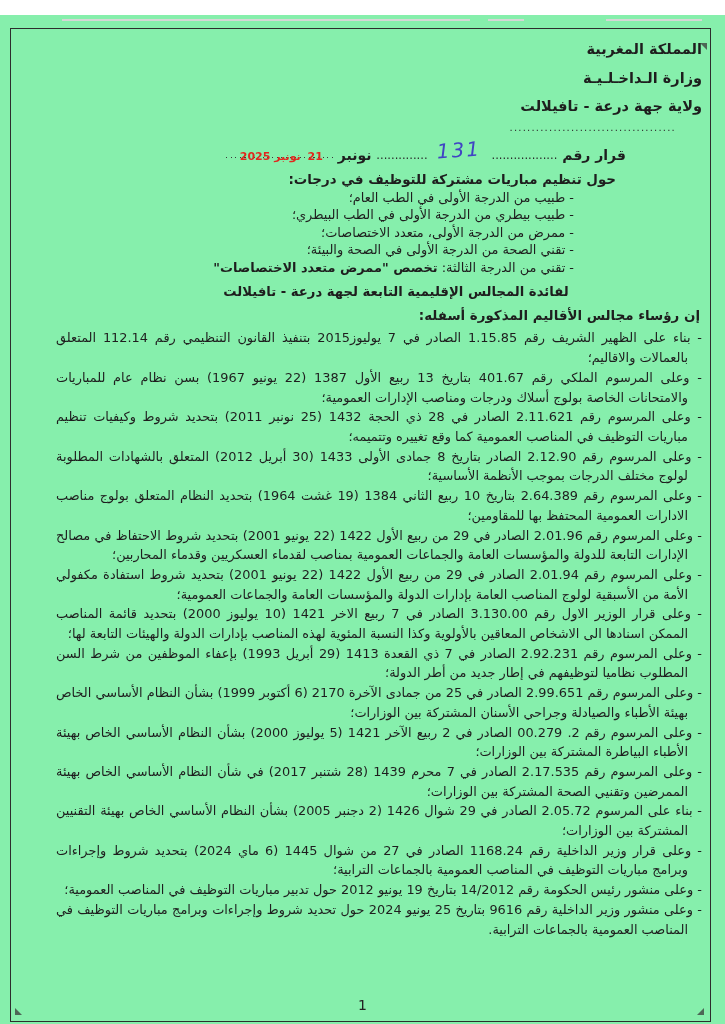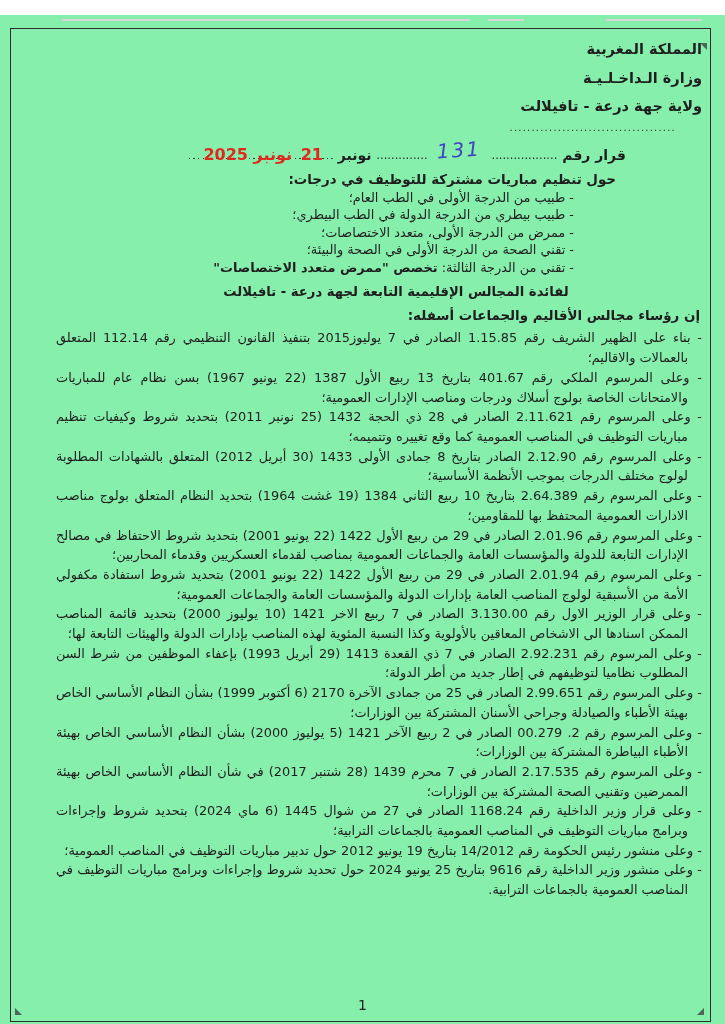--- a/index.html
+++ b/index.html
@@ -26,21 +26,21 @@
   .hand {
     display:inline-block; color:var(--ink-blue,#4043c4); font-size:20px; font-weight:400;
     font-style:italic; letter-spacing:2px; padding:0 5px;
     transform:rotate(-4deg) translateY(-3px);
   }
   .stamp-zone {
     display:inline-block; padding:0 10px 0 14px;
     background-image:repeating-linear-gradient(to left,#3a3a3a 0 1.3px,transparent 1.3px 4.6px);
     background-size:100% 1.4px; background-repeat:no-repeat; background-position:center 74%;
   }
-  .stamp { color:var(--stamp-red,#e0281e); font-weight:700; font-size:16px; }
+  .stamp { color:var(--stamp-red,#e0281e); font-weight:700; font-size:11px; }
   .stamp .day { letter-spacing:6px; margin-left:3px; }
   .subject-intro { margin:7px 86px 0 0; font-size:13.4px; font-weight:700; }
   .degrees { margin:2px 0 0 0; }
   .degrees p { margin:0 128px 0 0; font-size:12.9px; line-height:17.6px; font-weight:500; }
   .degrees p.special b { font-weight:800; }
   .beneficiary { margin:8px 0 0 0; text-align:center; padding-left:34px; font-size:13.2px; font-weight:600; }
   .preamble { margin:9px 2px 0 0; font-size:13.4px; font-weight:700; }
   .clauses { margin:5px 0 0 0; }
   .clause {
     margin:0; padding:0 14px 0 0; text-indent:-14px;
@@ -79,43 +79,44 @@
       <span class="hand">131</span>
       <span class="dots">..............</span>
       <span>نونبر</span>
       <span class="stamp-zone"><span class="stamp"><span class="day">21</span> <span>نونبر</span> <span>2025</span></span></span>
     </div>
 
     <p class="subject-intro">حول تنظيم مباريات مشتركة للتوظيف في درجات:</p>
 
     <div class="degrees">
       <p>- طبيب من الدرجة الأولى في الطب العام؛</p>
-        <p>- طبيب بيطري من الدرجة الدولة في الطب البيطري؛</p>
+        <p>- طبيب بيطري من الدرجة الأولى في الطب البيطري؛</p>
         <p>- ممرض من الدرجة الأولى، متعدد الاختصاصات؛</p>
         <p>- تقني الصحة من الدرجة الأولى في الصحة والبيئة؛</p>
       <p class="special"><span>- تقني من الدرجة الثالثة: </span><b>تخصص "ممرض متعدد الاختصاصات"</b></p>
     </div>
 
     <p class="beneficiary">لفائدة المجالس الإقليمية التابعة لجهة درعة - تافيلالت</p>
 
-    <p class="preamble">إن رؤساء مجالس الأقاليم والجماعات أسفله:</p>
+    <p class="preamble">إن رؤساء مجالس الأقاليم المذكورة أسفله:</p>
 
     <div class="clauses">
       <p class="clause">- بناء على الظهير الشريف رقم 1.15.85 الصادر في 7 يوليوز2015 بتنفيذ القانون التنظيمي رقم 112.14 المتعلق بالعمالات والاقاليم؛</p>
         <p class="clause">- وعلى المرسوم الملكي رقم 401.67 بتاريخ 13 ربيع الأول 1387 (22 يونيو 1967) بسن نظام عام للمباريات والامتحانات الخاصة بولوج أسلاك ودرجات ومناصب الإدارات العمومية؛</p>
         <p class="clause">- وعلى المرسوم رقم 2.11.621 الصادر في 28 ذي الحجة 1432 (25 نونبر 2011) بتحديد شروط وكيفيات تنظيم مباريات التوظيف في المناصب العمومية كما وقع تغييره وتتميمه؛</p>
         <p class="clause">- وعلى المرسوم رقم 2.12.90 الصادر بتاريخ 8 جمادى الأولى 1433 (30 أبريل 2012) المتعلق بالشهادات المطلوبة لولوج مختلف الدرجات بموجب الأنظمة الأساسية؛</p>
         <p class="clause">- وعلى المرسوم رقم 2.64.389 بتاريخ 10 ربيع الثاني 1384 (19 غشت 1964) بتحديد النظام المتعلق بولوج مناصب الادارات العمومية المحتفظ بها للمقاومين؛</p>
         <p class="clause">- وعلى المرسوم رقم 2.01.96 الصادر في 29 من ربيع الأول 1422 (22 يونيو 2001) بتحديد شروط الاحتفاظ في مصالح الإدارات التابعة للدولة والمؤسسات العامة والجماعات العمومية بمناصب لقدماء العسكريين وقدماء المحاربين؛</p>
         <p class="clause">- وعلى المرسوم رقم 2.01.94 الصادر في 29 من ربيع الأول 1422 (22 يونيو 2001) بتحديد شروط استفادة مكفولي الأمة من الأسبقية لولوج المناصب العامة بإدارات الدولة والمؤسسات العامة والجماعات العمومية؛</p>
         <p class="clause">- وعلى قرار الوزير الاول رقم 3.130.00 الصادر في 7 ربيع الاخر 1421 (10 يوليوز 2000) بتحديد قائمة المناصب الممكن اسنادها الى الاشخاص المعاقين بالأولوية وكذا النسبة المئوية لهذه المناصب بإدارات الدولة والهيئات التابعة لها؛</p>
         <p class="clause">- وعلى المرسوم رقم 2.92.231 الصادر في 7 ذي القعدة 1413 (29 أبريل 1993) بإعفاء الموظفين من شرط السن المطلوب نظاميا لتوظيفهم في إطار جديد من أطر الدولة؛</p>
         <p class="clause">- وعلى المرسوم رقم 2.99.651 الصادر في 25 من جمادى الآخرة 2170 (6 أكتوبر 1999) بشأن النظام الأساسي الخاص بهيئة الأطباء والصيادلة وجراحي الأسنان المشتركة بين الوزارات؛</p>
         <p class="clause">- وعلى المرسوم رقم 2. 00.279 الصادر في 2 ربيع الآخر 1421 (5 يوليوز 2000) بشأن النظام الأساسي الخاص بهيئة الأطباء البياطرة المشتركة بين الوزارات؛</p>
         <p class="clause">- وعلى المرسوم رقم 2.17.535 الصادر في 7 محرم 1439 (28 شتنبر 2017) في شأن النظام الأساسي الخاص بهيئة الممرضين وتقنيي الصحة المشتركة بين الوزارات؛</p>
+        <p class="clause">- بناء على المرسوم 2.05.72 الصادر في 29 شوال 1426 (2 دجنبر 2005) بشأن النظام الأساسي الخاص بهيئة التقنيين المشتركة بين الوزارات؛</p>
         <p class="clause">- وعلى قرار وزير الداخلية رقم 1168.24 الصادر في 27 من شوال 1445 (6 ماي 2024) بتحديد شروط وإجراءات وبرامج مباريات التوظيف في المناصب العمومية بالجماعات الترابية؛</p>
         <p class="clause">- وعلى منشور رئيس الحكومة رقم 14/2012 بتاريخ 19 يونيو 2012 حول تدبير مباريات التوظيف في المناصب العمومية؛</p>
         <p class="clause">- وعلى منشور وزير الداخلية رقم 9616 بتاريخ 25 يونيو 2024 حول تحديد شروط وإجراءات وبرامج مباريات التوظيف في المناصب العمومية بالجماعات الترابية.</p>
     </div>
 
   </div>
 
   <div class="pagenum">1</div>
 
 </div>

